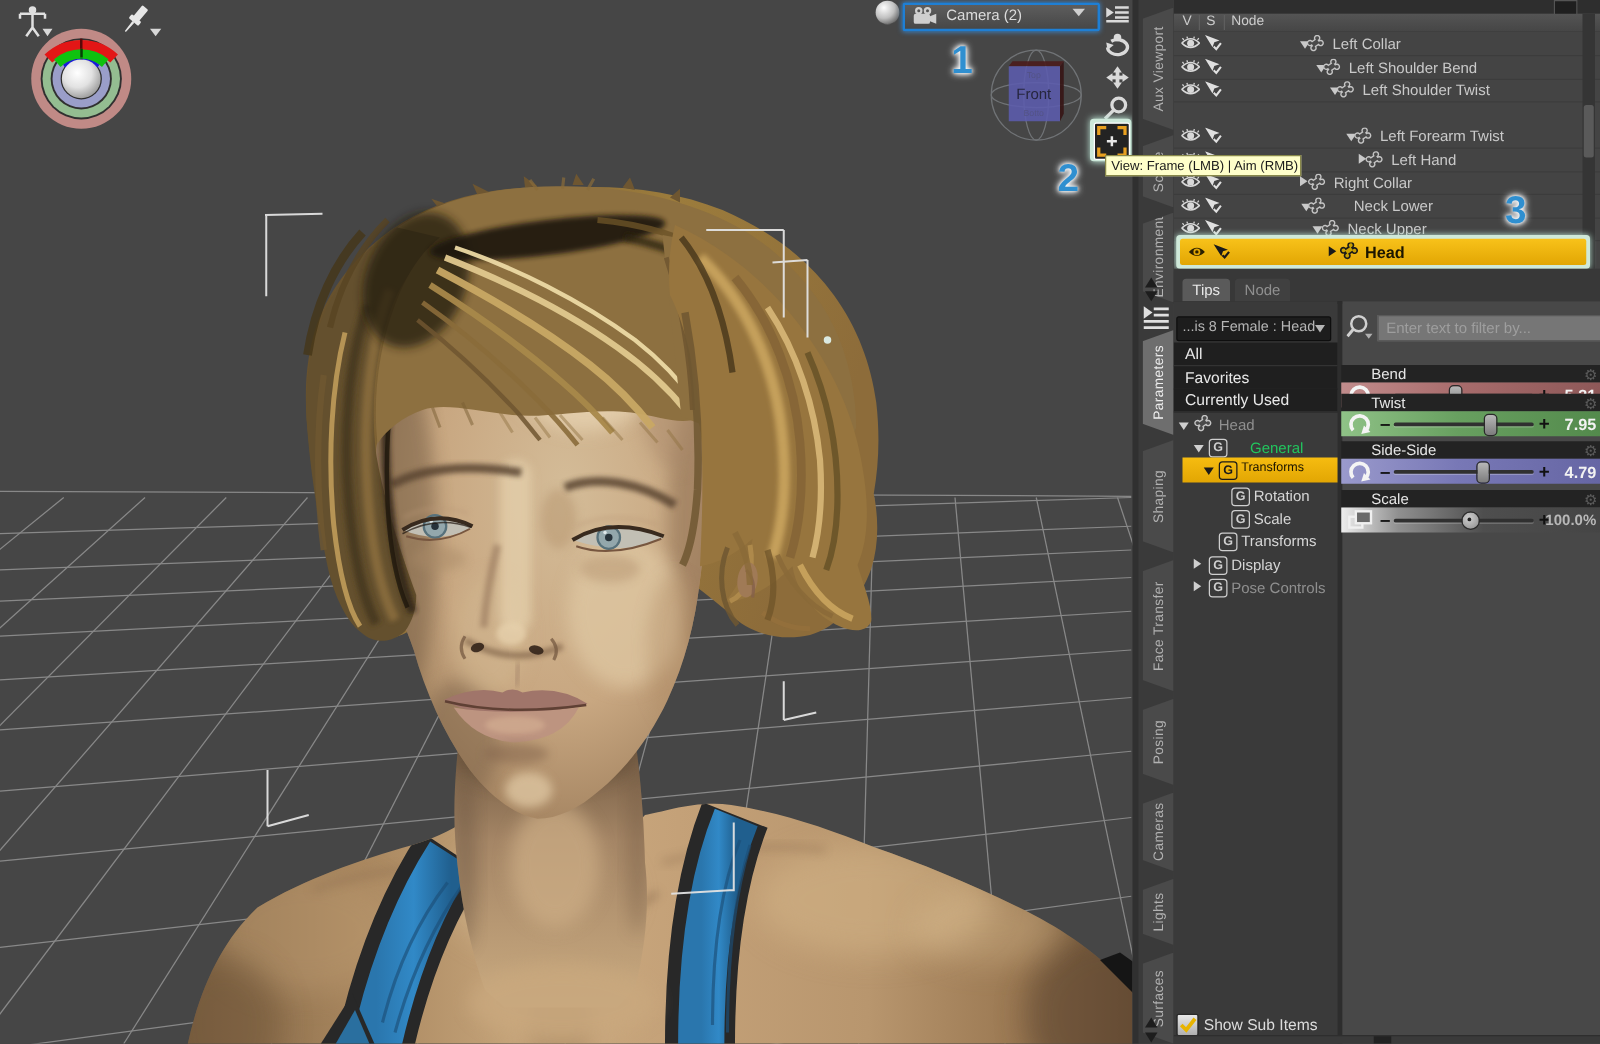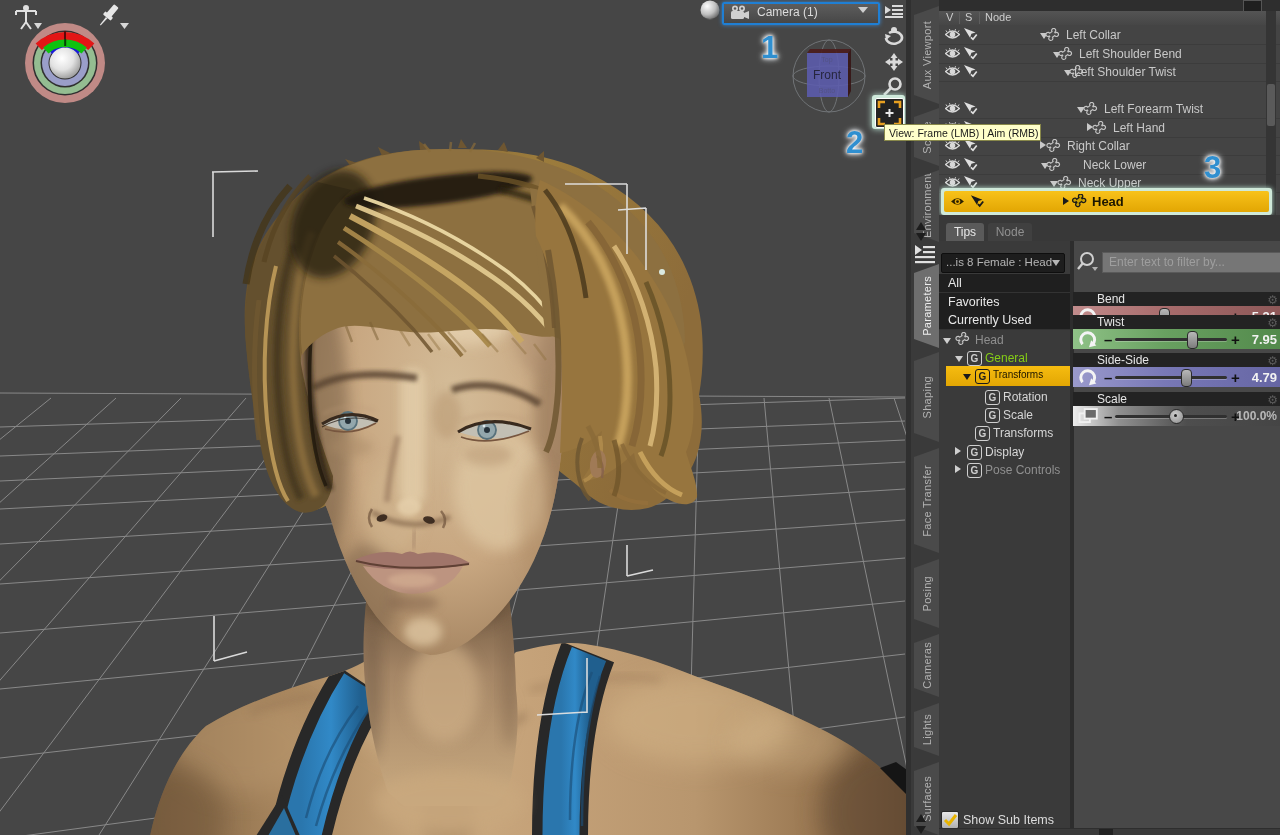--- a/index.html
+++ b/index.html
@@ -362,21 +362,21 @@
   <svg style="position:absolute;left:6px;top:1px" width="20" height="15" viewBox="0 0 20 15">
     <g fill="#cfcfcf">
           <circle cx="5" cy="3.5" r="3"></circle>
           <circle cx="12" cy="3.5" r="3"></circle>
     <rect x="1" y="6" width="13" height="8" rx="1.5"></rect>
           <path d="M14,8 L19,6 L19,14 L14,12 Z"></path>
         </g>
     <circle cx="5" cy="3.5" r="1.2" fill="#555"></circle>
         <circle cx="12" cy="3.5" r="1.2" fill="#555"></circle>
   </svg>
-  <span style="position:absolute;left:33px;top:1px;font-size:12px;color:#dcdcdc;">Camera (1)</span>
+  <span style="position:absolute;left:33px;top:1px;font-size:12px;color:#dcdcdc;">Camera (2)</span>
   <span style="position:absolute;right:10px;top:3px;width:0;height:0;border-left:5px solid transparent;border-right:5px solid transparent;border-top:6px solid #cfcfcf;"></span>
 </div>
 <div class="num" style="left:761px;top:30px;">1</div>
 <div class="num" style="left:846px;top:125px;">2</div>
 
 <svg class="ico" style="left:790px;top:38px" width="80" height="78" viewBox="0 0 80 78">
  <g stroke="#9aa0a6" stroke-width="1" fill="none" opacity="0.5">
   <circle cx="39" cy="38" r="36"></circle>
   <ellipse cx="39" cy="38" rx="36" ry="10"></ellipse>
   <ellipse cx="39" cy="38" rx="10" ry="36"></ellipse>
@@ -532,21 +532,21 @@
         <svg class="cur" style="left:24px" width="16" height="14" viewBox="0 0 16 14">
 <path d="M1,0 L7.5,10.5 L9,6.2 L13.5,4.8 Z" fill="#e0e0e0"></path>
 <path d="M8.5,10 l2.2,2.2 l4,-5.2" stroke="#e0e0e0" stroke-width="1.8" fill="none"></path>
         </svg>
 <div class="tri trid" style="left:125px"></div>
 <svg class="bone" style="left:130px;top:2px" width="17" height="16" viewBox="0 0 17 16">
 <g transform="rotate(-35 8.5 8)">
             <path d="M5,6.2 a2.2,2.2 0 1 1 2,-2.2 l3,0 a2.2,2.2 0 1 1 2,2.2 l0,0.8 a2.2,2.2 0 1 1 -2,2.2 l-3,0 a2.2,2.2 0 1 1 -2,-2.2 z" fill="#4a4a4a" stroke="#c4c4c4" stroke-width="1.2"></path>
           </g>
         </svg>
-<span class="lbl" style="left:135px">Left Shoulder Twist</span>
+<span class="lbl" style="left:151px">Left Shoulder Twist</span>
 </div>
 <div class="srow" style="top:94px">
 <svg class="eye" style="left:6px" width="15" height="11" viewBox="0 0 15 11">
 <path d="M0.5,5.5 Q7.5,-1.5 14.5,5.5 Q7.5,12.5 0.5,5.5 Z" fill="none" stroke="#d8d8d8" stroke-width="1.3"></path>
 <circle cx="7.5" cy="5.5" r="2.8" fill="#d8d8d8"></circle>
 <path d="M2,3 L1,1.5 M5,1.8 L4.5,0.2 M10,1.8 L10.5,0.2 M13,3 L14,1.5" stroke="#d8d8d8" stroke-width="1"></path>
         </svg>
         <svg class="cur" style="left:24px" width="16" height="14" viewBox="0 0 16 14">
 <path d="M1,0 L7.5,10.5 L9,6.2 L13.5,4.8 Z" fill="#e0e0e0"></path>
 <path d="M8.5,10 l2.2,2.2 l4,-5.2" stroke="#e0e0e0" stroke-width="1.8" fill="none"></path>
@@ -682,21 +682,21 @@
       <svg class="bone" style="left:16px;top:1px" width="17" height="16" viewBox="0 0 17 16">
 <g transform="rotate(-35 8.5 8)">
           <path d="M5,6.2 a2.2,2.2 0 1 1 2,-2.2 l3,0 a2.2,2.2 0 1 1 2,2.2 l0,0.8 a2.2,2.2 0 1 1 -2,2.2 l-3,0 a2.2,2.2 0 1 1 -2,-2.2 z" fill="#4a4a4a" stroke="#c4c4c4" stroke-width="1.2"></path>
         </g>
       </svg>
       <span class="lbl" style="left:36px;color:#8f8f8f;">Head</span>
     </div>
 <div class="prow" style="top:349px">
       <div class="tri trid" style="left:16px;border-top-color:#cfcfcf;"></div>
       <div class="gic" style="left:28px">G</div>
-      <span class="lbl" style="left:46px;color:#84cc16;">General</span>
+      <span class="lbl" style="left:61px;color:#22c55e;">General</span>
     </div>
 <div class="abs" style="left:7px;top:366px;width:124px;height:20px;background:linear-gradient(180deg,#f6bc10,#e2a603);">
 <div class="tri trid" style="left:17px;top:8px;border-top-color:#1a1a1a;"></div>
 <div class="gic" style="left:29px;top:3px;border-color:#1a1a1a;color:#1a1a1a;">G</div>
 <span style="position:absolute;left:47px;top:3px;font-size:10px;color:#1a1400;">Transforms</span>
     </div>
 <div class="prow" style="top:388px">
       <div class="gic" style="left:46px">G</div>
       <span class="lbl" style="left:64px;">Rotation</span>
     </div>

